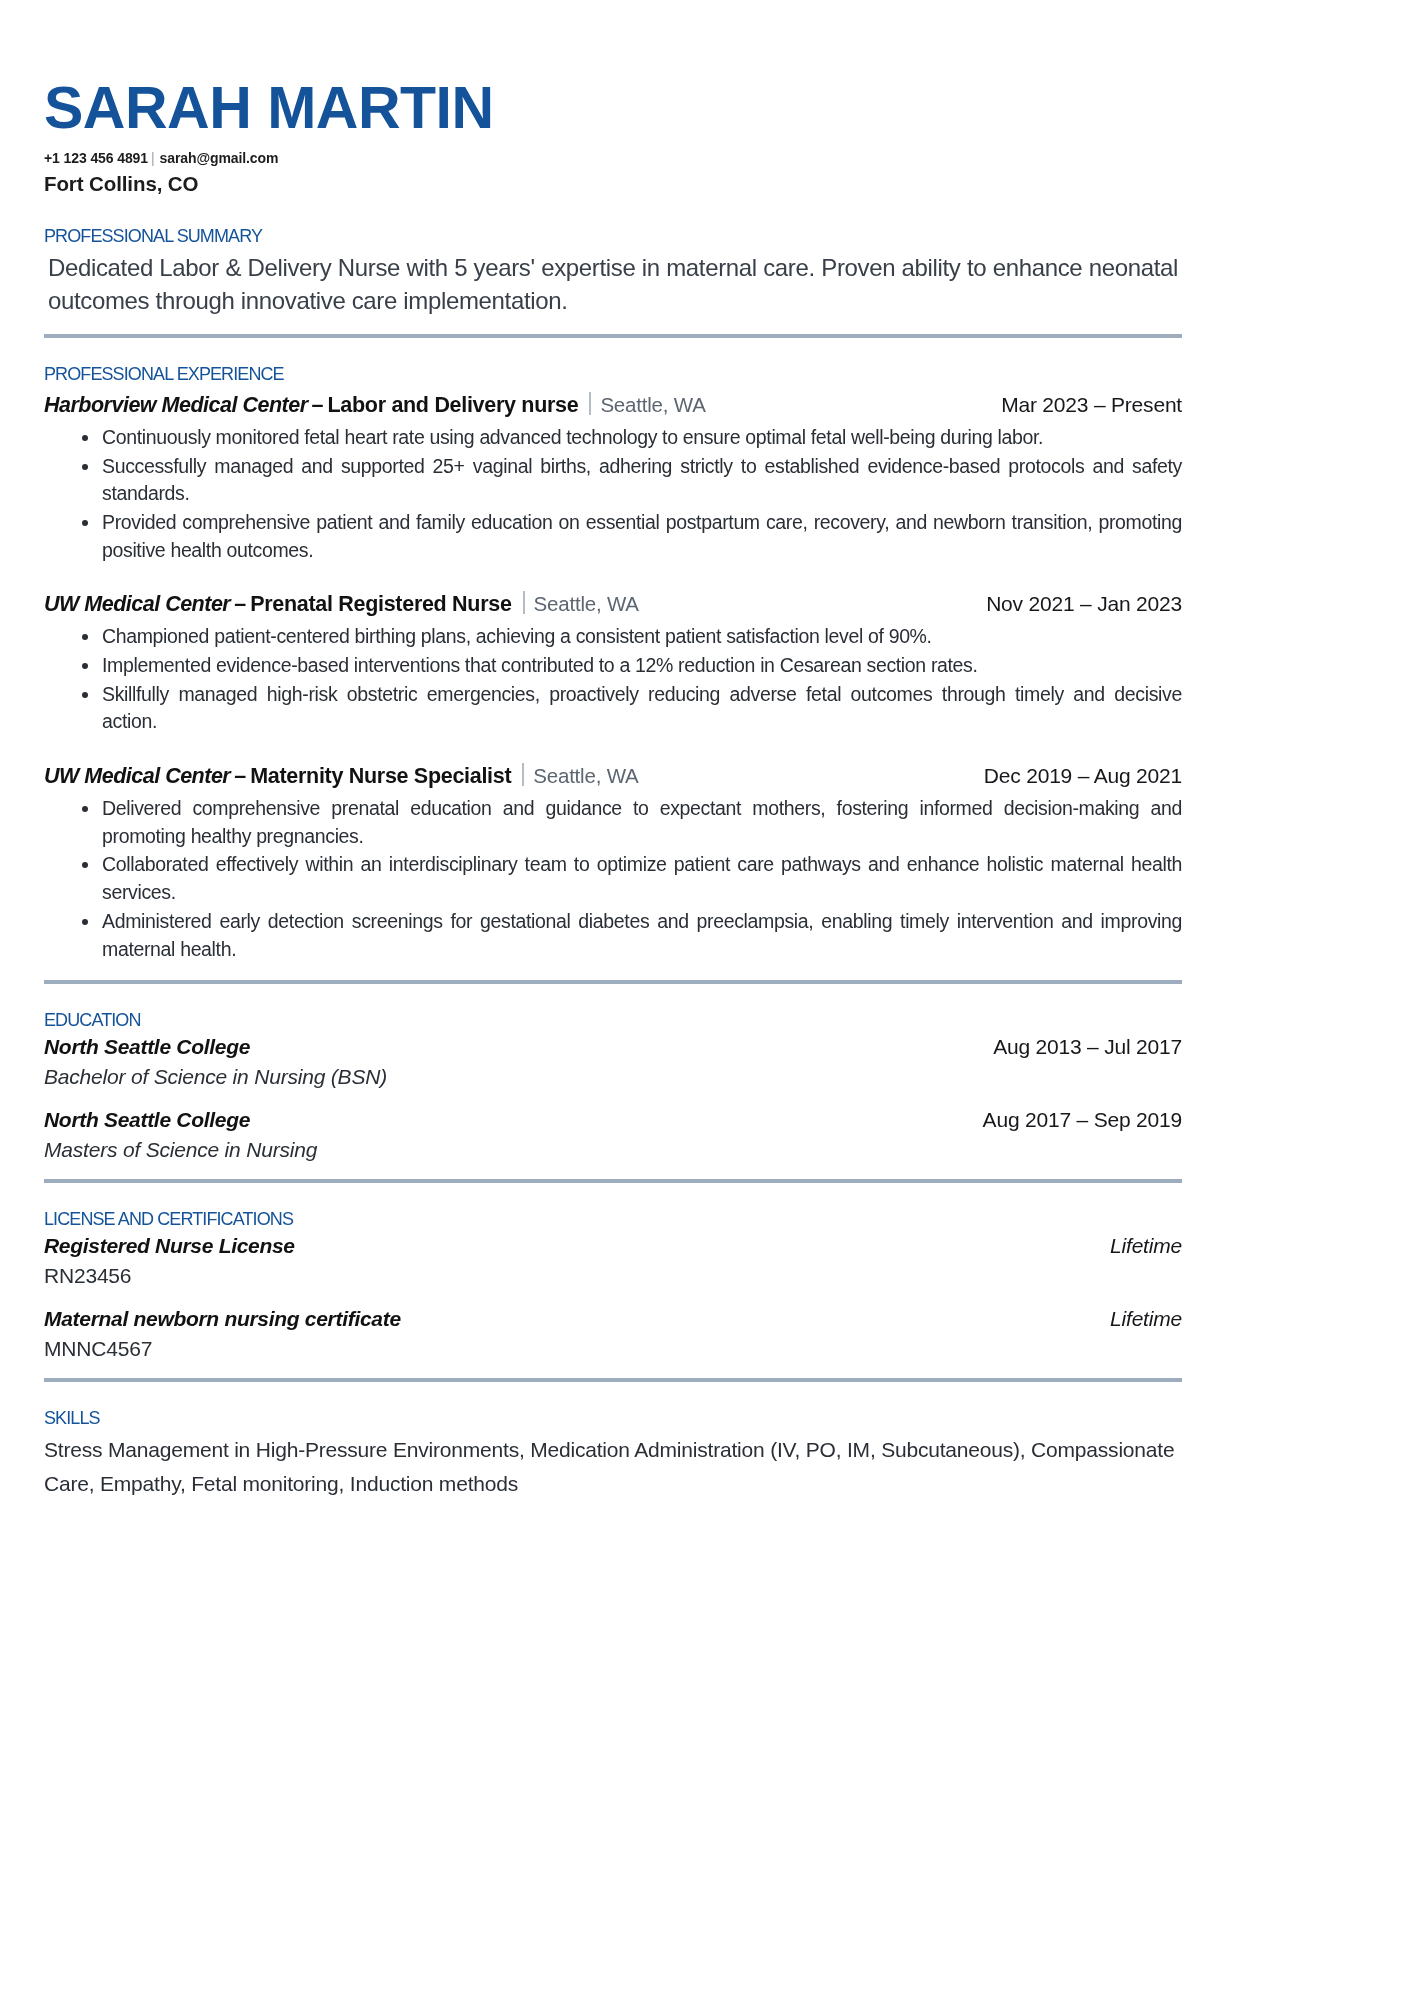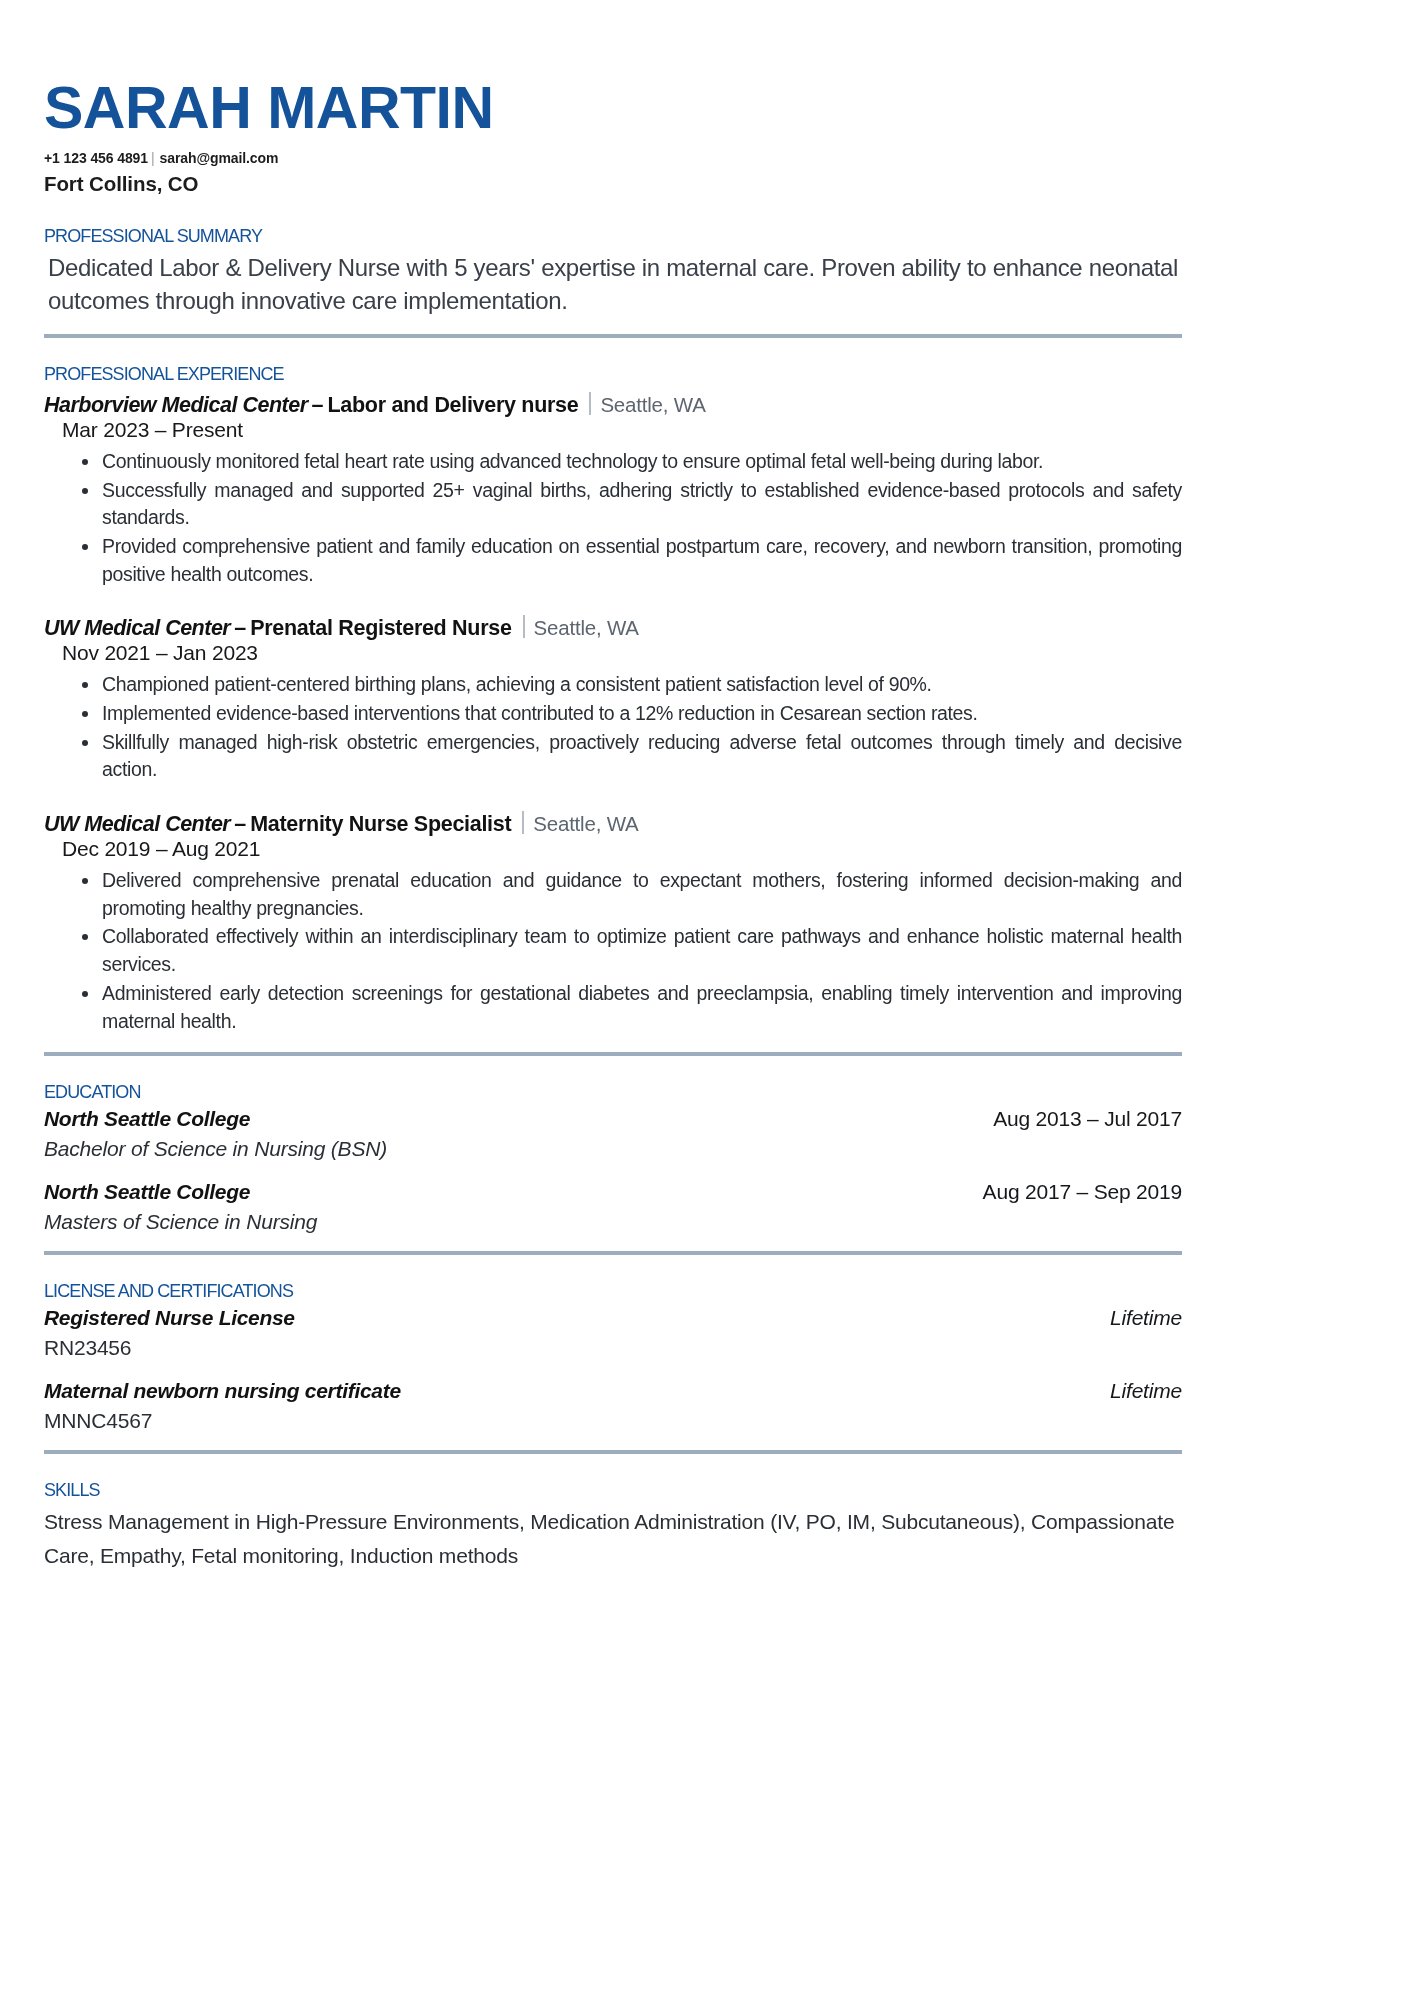--- a/index.html
+++ b/index.html
@@ -78,21 +78,20 @@
   }
 
   
   .job { margin-top: 3px; }
   .job + .job { margin-top: 24px; }
   .job-head {
     display: flex;
     align-items: baseline;
     justify-content: space-between;
     width: 100%;
-    flex-direction: column;
   }
   .job-left {
     display: flex;
     align-items: baseline;
     flex: 1 1 auto;
     min-width: 0;
   }
   .job-company {
     font-size: 21.5px;
     font-weight: 700;

